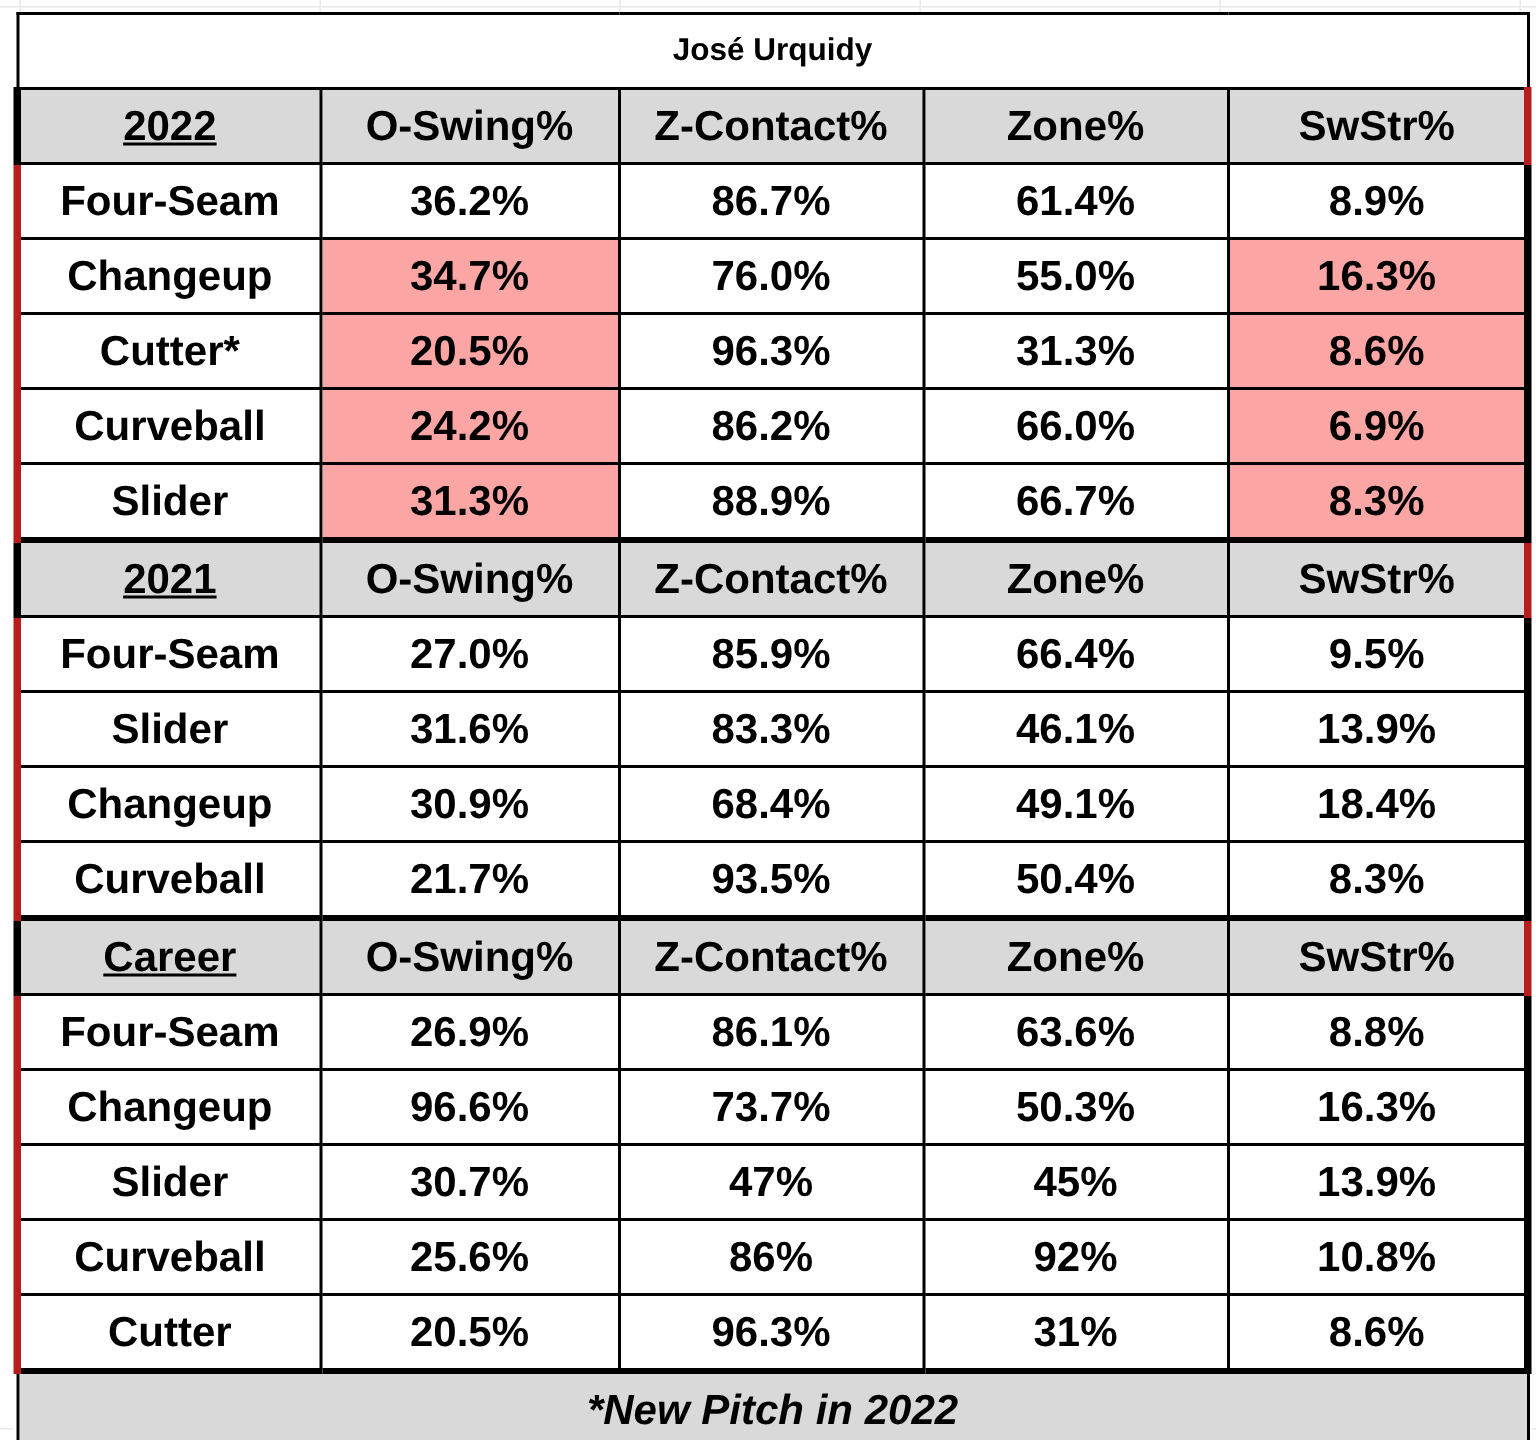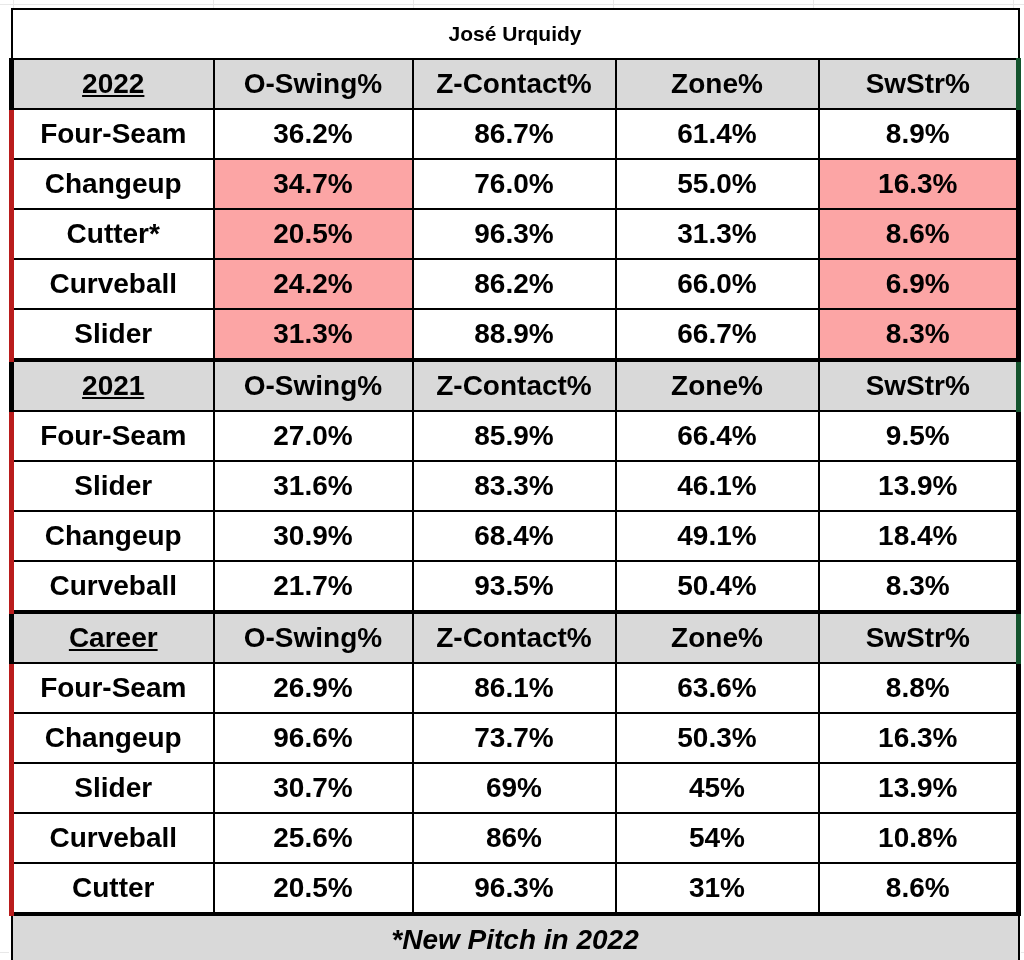--- a/index.html
+++ b/index.html
@@ -82,21 +82,21 @@
     line-height: 50px;
   }
 
   .head-row td {
     background: #d9d9d9;
     font-size: 28px;
     border-top: 4px solid #000000;
     border-bottom: 4px solid #000000;
   }
   .head-row td.edge-l { border-left: 5px solid #000000; text-decoration: underline; }
-  .head-row td.edge-r { border-right: 5px solid #14532d; }
+  .head-row td.edge-r { border-right: 5px solid #b91c1c; }
 
   .data-row td {
     font-size: 28px;
     background: #ffffff;
     border-top: 2px solid #000000;
     border-bottom: 2px solid #000000;
   }
   .data-row td.edge-l { border-left: 5px solid #b91c1c; }
   .data-row td.edge-r { border-right: 5px solid #000000; }
   .data-row.last-in-section td { border-bottom: 4px solid #000000; }
@@ -238,29 +238,29 @@
         <tr class="data-row">
           <td class="label-cell edge-l">Changeup</td>
           <td class="value-cell">96.6%</td>
           <td class="value-cell">73.7%</td>
           <td class="value-cell">50.3%</td>
           <td class="value-cell edge-r">16.3%</td>
         </tr>
         <tr class="data-row">
           <td class="label-cell edge-l">Slider</td>
           <td class="value-cell">30.7%</td>
-          <td class="value-cell">69%</td>
+          <td class="value-cell">47%</td>
           <td class="value-cell">45%</td>
           <td class="value-cell edge-r">13.9%</td>
         </tr>
         <tr class="data-row">
           <td class="label-cell edge-l">Curveball</td>
           <td class="value-cell">25.6%</td>
           <td class="value-cell">86%</td>
-          <td class="value-cell">54%</td>
+          <td class="value-cell">92%</td>
           <td class="value-cell edge-r">10.8%</td>
         </tr>
         <tr class="data-row last-in-section">
           <td class="label-cell edge-l">Cutter</td>
           <td class="value-cell">20.5%</td>
           <td class="value-cell">96.3%</td>
           <td class="value-cell">31%</td>
           <td class="value-cell edge-r">8.6%</td>
         </tr>
         <tr class="foot-row">

